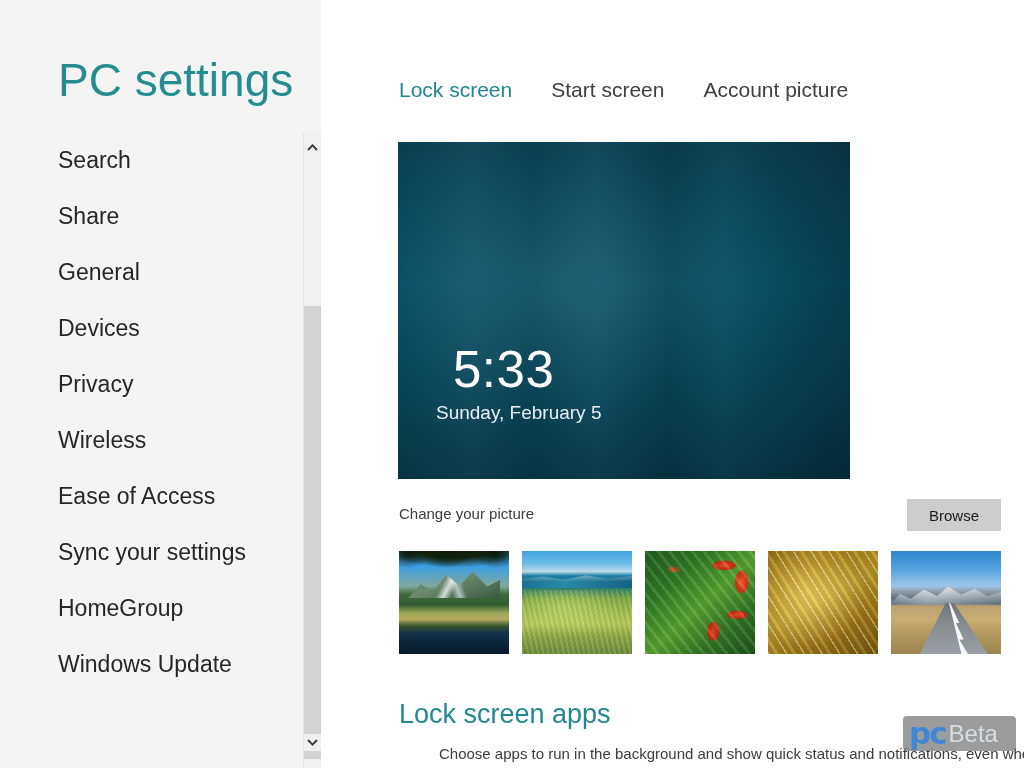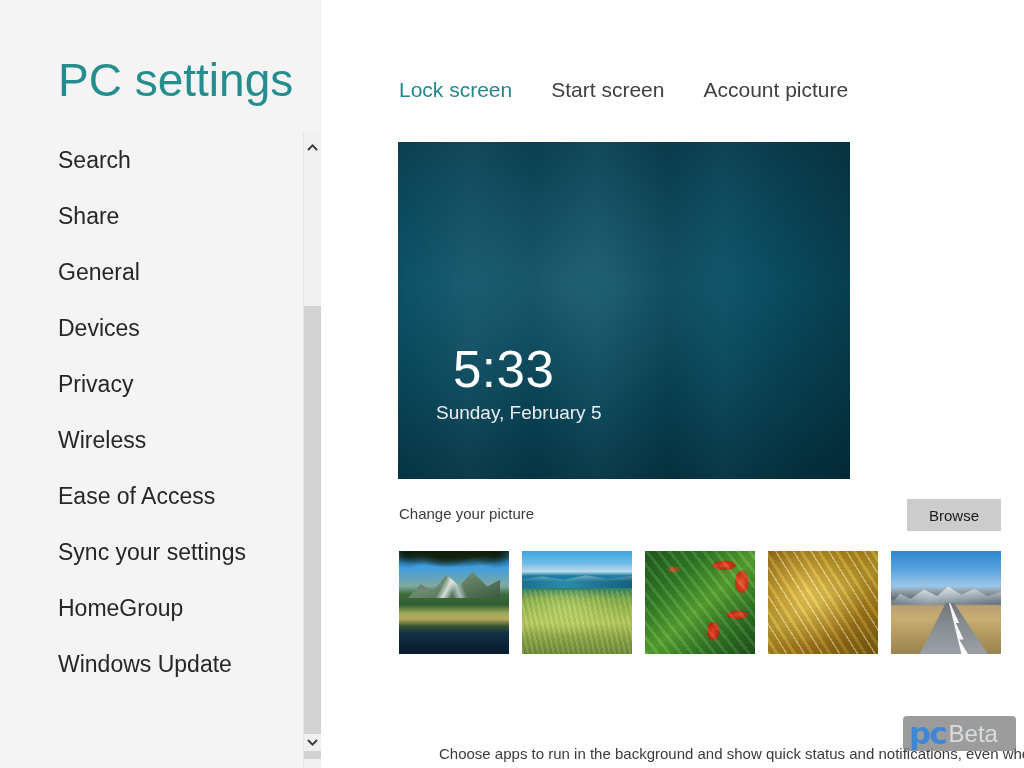--- a/index.html
+++ b/index.html
@@ -496,20 +496,21 @@
       <div class="thumb t1"></div>
       <div class="thumb t2"></div>
       <div class="thumb t3"></div>
       <div class="thumb t4"></div>
       <div class="thumb t5">
         <div class="road"></div>
         <div class="road-line"></div>
       </div>
     </div>
 
+    <div id="apps-heading">Lock screen apps</div>
     <div id="apps-description">Choose apps to run in the background and show quick status and notifications, even when</div>
   </div>
 
   <div id="watermark">
     <span id="watermark-logo">pc</span>
     <span id="watermark-text">Beta</span>
   </div>
 
 </div>
 

